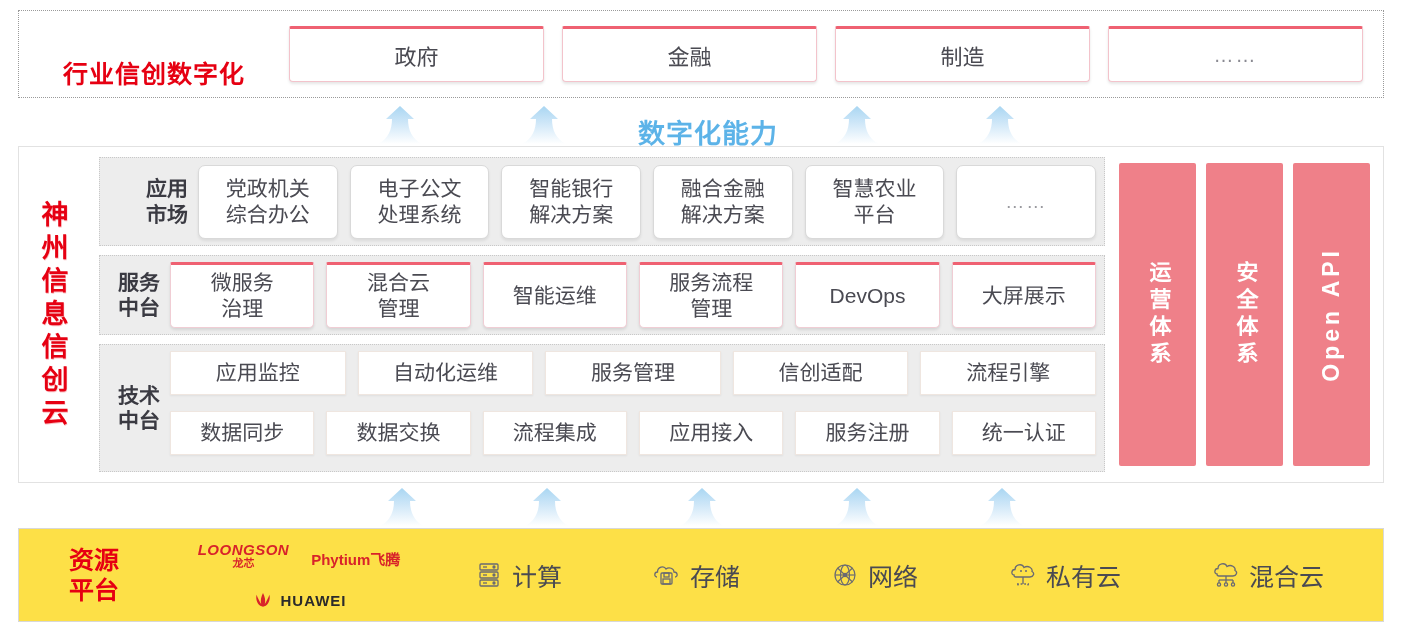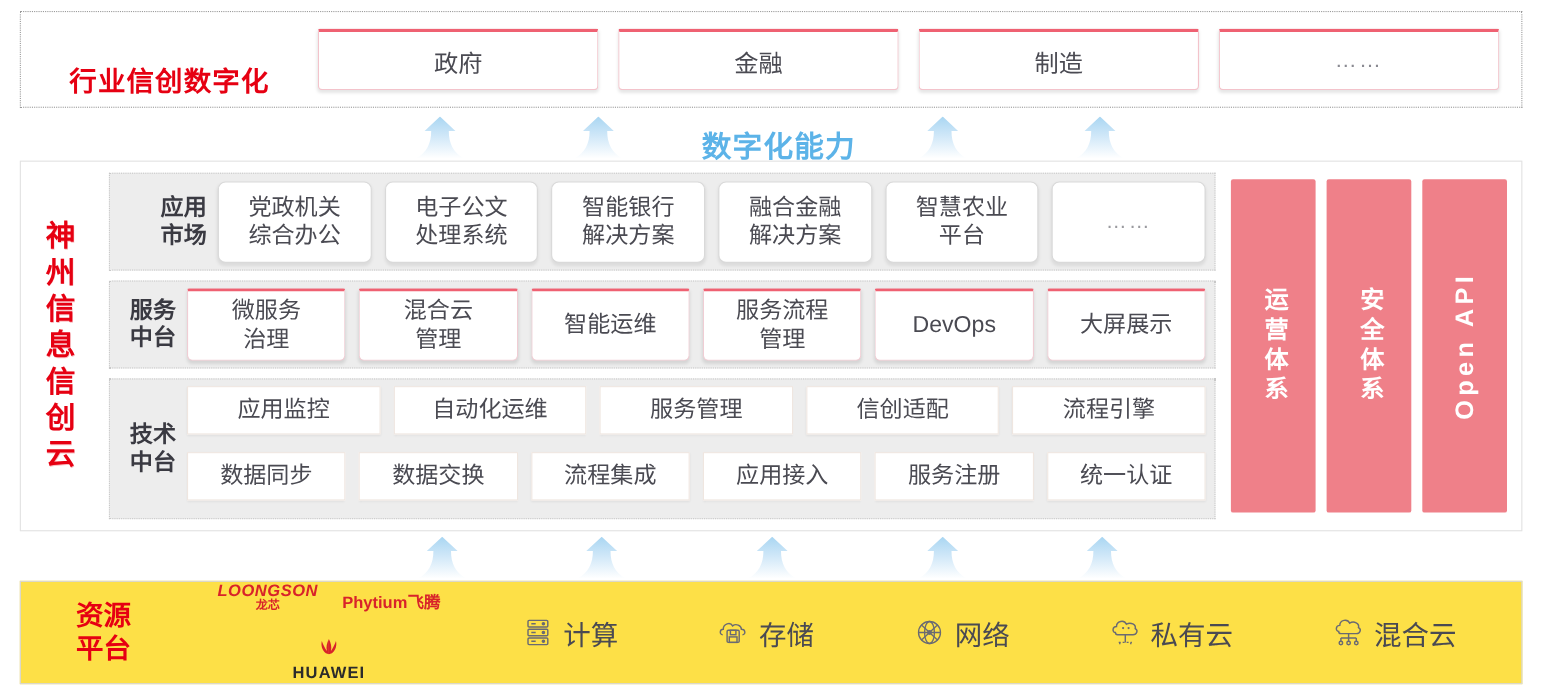--- a/index.html
+++ b/index.html
@@ -183,21 +183,21 @@
   }
   .vendor-top{display:flex;align-items:flex-end;gap:22px;}
   .logo-loongson{display:flex;flex-direction:column;align-items:center;line-height:1;}
   .logo-loongson .en{
     color:#d8232a;font-size:15px;font-weight:bold;font-style:italic;letter-spacing:0.5px;
   }
   .logo-loongson .cn{color:#d8232a;font-size:11px;font-weight:bold;margin-top:1px;}
   .logo-phytium{
     color:#d8232a;font-size:15px;font-weight:bold;letter-spacing:0px;
   }
-  .logo-huawei{display:flex;align-items:center;gap:7px;flex-direction:column;}
+  .logo-huawei{display:flex;align-items:center;gap:7px;}
   .logo-huawei .mark{width:22px;height:16px;}
   .logo-huawei .txt{color:#2b2b2b;font-size:15px;font-weight:bold;letter-spacing:1px;}
 
   .resource-items{
     flex:1;display:flex;align-items:center;justify-content:space-around;padding-right:14px;
   }
   .res-item{
     display:flex;align-items:center;gap:8px;
     font-size:25px;color:#4a4a52;
   }

